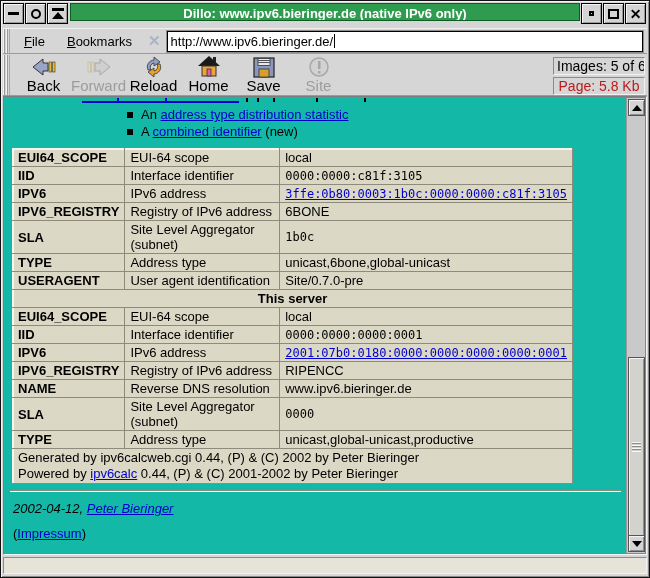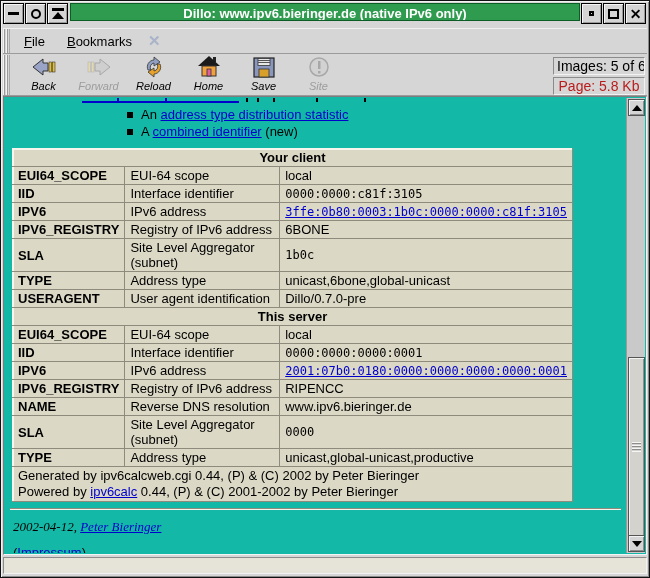--- a/index.html
+++ b/index.html
@@ -44,21 +44,21 @@
   .clear-x { color:#a9b3c9; font-weight:bold; font-size:15px; margin:0 6px 0 2px; cursor:default; }
   .urlbox { flex:1 1 auto; height:21px; margin-right:4px; background:#fff; border:1px solid #000;
     box-shadow:0 0 0 1px #8e8e8e; display:flex; align-items:center; padding:0 3px; overflow:hidden; white-space:nowrap; }
   .caret { display:inline-block; width:1px; height:14px; background:#000; margin-left:1px; }
 
   
   .toolbar { position:absolute; left:2px; top:54px; right:2px; height:41px; display:flex; align-items:flex-start; background:#d6d6d6; border-bottom:1px solid #9b9b9b; }
   .toolbar .drag-handle { height:40px; }
   .tool-btn { width:55px; height:40px; display:flex; flex-direction:column; align-items:center; justify-content:flex-start; cursor:default; flex:0 0 auto; }
   .tool-btn .ticon { height:24px; display:flex; align-items:center; justify-content:center; }
-  .tool-btn .tlabel { font-size:11px; line-height:14px;font-style:italic; }
+  .tool-btn .tlabel { font-size:15px; line-height:14px; }
   .tool-btn.disabled .tlabel { color:#9c9c9c; }
   .tool-spacer { flex:1 1 auto; }
   .infoboxes { width:92px; margin-right:2px; display:flex; flex-direction:column; gap:2px; padding-top:2px; flex:0 0 auto; }
   .infobox { height:18px; background:#d6d6d6; border:1px solid; border-color:#8b8b8b #f2f2f2 #f2f2f2 #8b8b8b;
     font-size:14px; line-height:16px; padding:0 3px; white-space:nowrap; overflow:hidden; }
   .infobox.dim { color:#b91c1c;text-align:center; }
 
   
   .viewport { position:absolute; left:2px; top:95px; right:2px; bottom:22px; background:#14b8a6;
     border:1px solid; border-color:#7d7d7d #f4f4f4 #f4f4f4 #7d7d7d; }
@@ -78,21 +78,21 @@
   table.info { border-collapse:collapse; margin:8px 0 0 7px; width:561px; background:#dbd8c5;
     border:1px solid #76736a; box-shadow:1px 1px 0 #f7f5ec inset; }
   table.info td { border:1px solid; border-color:#f7f5ec #8e8b7d #8e8b7d #f7f5ec; padding:1px 5px; height:18px; vertical-align:middle; }
   td.sechead { text-align:center; font-weight:bold; }
   td.c1 { font-weight:bold; width:100px; }
   td.c2 { width:175px; }
   .mono { font-family:"DejaVu Sans Mono","Liberation Mono",monospace; font-size:12px; letter-spacing:0; }
   td.tfoot { line-height:16px; padding:2px 5px; }
 
   .hr { margin:6px 5px 0 5px; height:2px; border-top:1px solid #8e8b7d; border-bottom:1px solid #f7f5ec; }
-  .dateline { margin:9px 0 0 8px; font-style:italic;font-family:Liberation Serif, serif; }
+  .dateline { margin:9px 0 0 8px; font-style:italic; }
   .dateline a { font-style:italic; }
   .impressum { margin:10px 0 0 8px; }
 
   
   .scrollbar { position:absolute; top:1px; right:1px; bottom:1px; width:19px; background:#c9c9c9;
     border-left:1px solid #9b9b9b; }
   .sb-btn { position:absolute; left:1px; width:17px; height:17px; background:#d4d4d4;
     border:1px solid #555; box-shadow: inset 1px 1px 0 #f3f3f3, inset -1px -1px 0 #8d8d8d;
     display:flex; align-items:center; justify-content:center; cursor:default; }
   .sb-up { top:1px; }
@@ -139,20 +139,24 @@
     <div class="tb-btn">
         <span class="glyph-x">✕</span>
       </div>
   </div>
 
   <div class="menubar">
     <div class="drag-handle"></div>
     <div class="menu-item"><u>F</u><span>ile</span></div>
     <div class="menu-item"><u>B</u><span>ookmarks</span></div>
     <div class="clear-x">✕</div>
+    <div class="urlbox">
+      <span>http://www.ipv6.bieringer.de/</span>
+        <span class="caret"></span>
+    </div>
   </div>
 
   <div class="toolbar">
     <div class="drag-handle"></div>
 
     <div class="tool-btn">
       <span class="ticon">
         <svg width="24" height="20" viewBox="0 0 24 20">
           <polygon points="1,10 11,2 11,6 16,6 16,14 11,14 11,18" fill="#9aa4c6" stroke="#333" stroke-width="1"></polygon>
           <rect x="17" y="5" width="2.5" height="10" fill="#e8c02a" stroke="#333" stroke-width="0.6"></rect>
@@ -241,23 +245,20 @@
         <span class="pl-tick" style="left:359px;"></span>
       </div>
 
       <ul class="bullets">
         <li><span>An </span><a>address type distribution statistic</a></li>
         <li><span>A </span><a>combined identifier</a><span> (new)</span></li>
       </ul>
 
       <table class="info">
         <tbody>
-            <tr>
-          <td class="sechead" colspan="3">Your client</td>
-        </tr>
         <tr>
           <td class="c1">EUI64_SCOPE</td>
           <td class="c2">EUI-64 scope</td>
           <td>local</td>
         </tr>
         <tr>
           <td class="c1">IID</td>
           <td class="c2">Interface identifier</td>
           <td class="mono">0000:0000:c81f:3105</td>
         </tr>
@@ -277,21 +278,21 @@
           <td class="mono">1b0c</td>
         </tr>
         <tr>
           <td class="c1">TYPE</td>
           <td class="c2">Address type</td>
           <td>unicast,6bone,global-unicast</td>
         </tr>
         <tr>
           <td class="c1">USERAGENT</td>
           <td class="c2">User agent identification</td>
-          <td>Dillo/0.7.0-pre</td>
+          <td>Site/0.7.0-pre</td>
         </tr>
 
         <tr>
           <td class="sechead" colspan="3">This server</td>
         </tr>
         <tr>
           <td class="c1">EUI64_SCOPE</td>
           <td class="c2">EUI-64 scope</td>
           <td>local</td>
         </tr>

